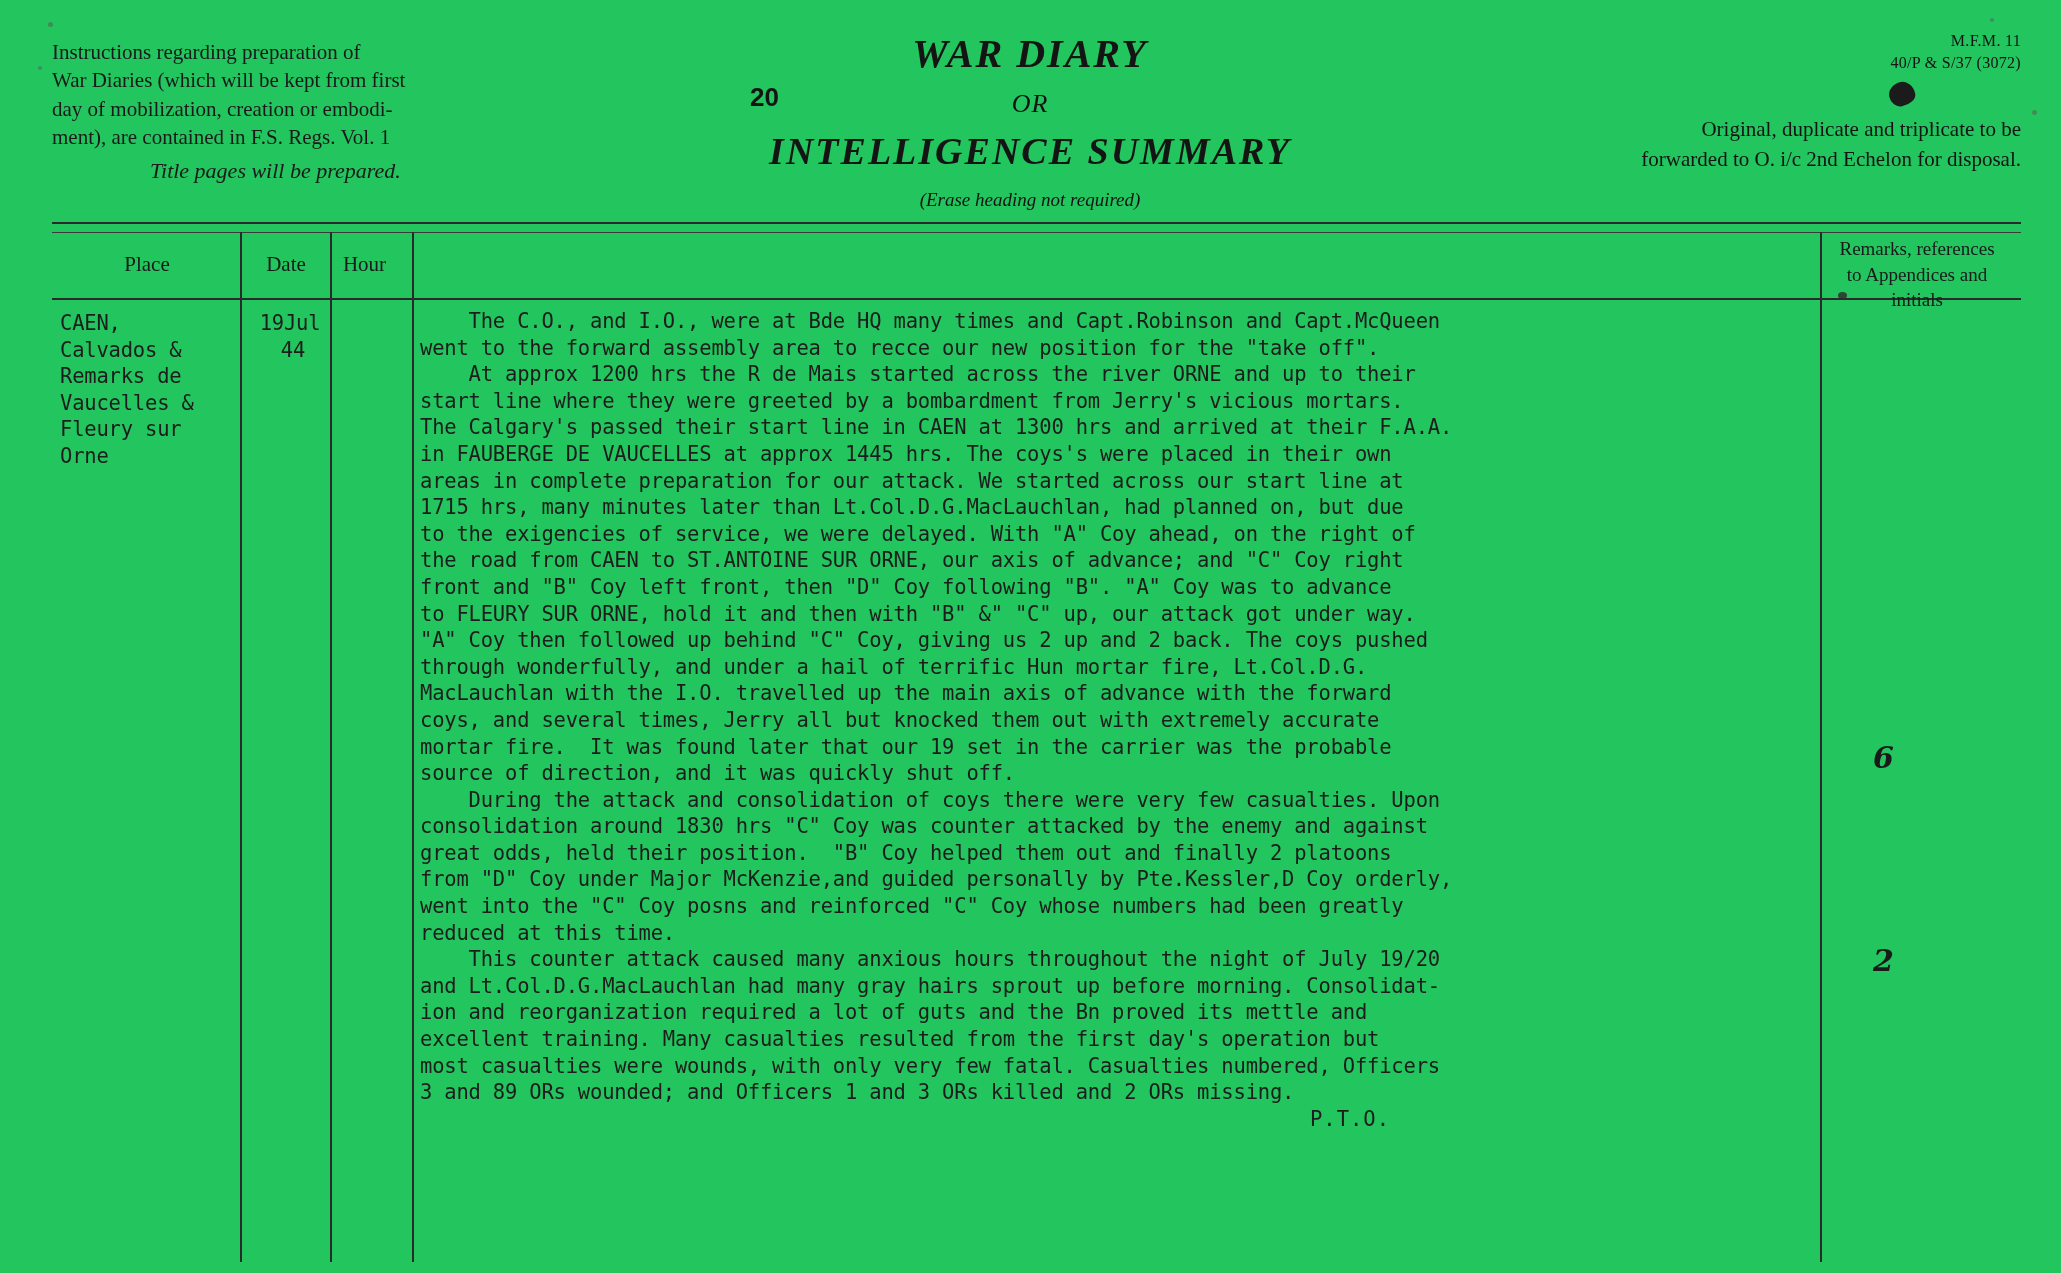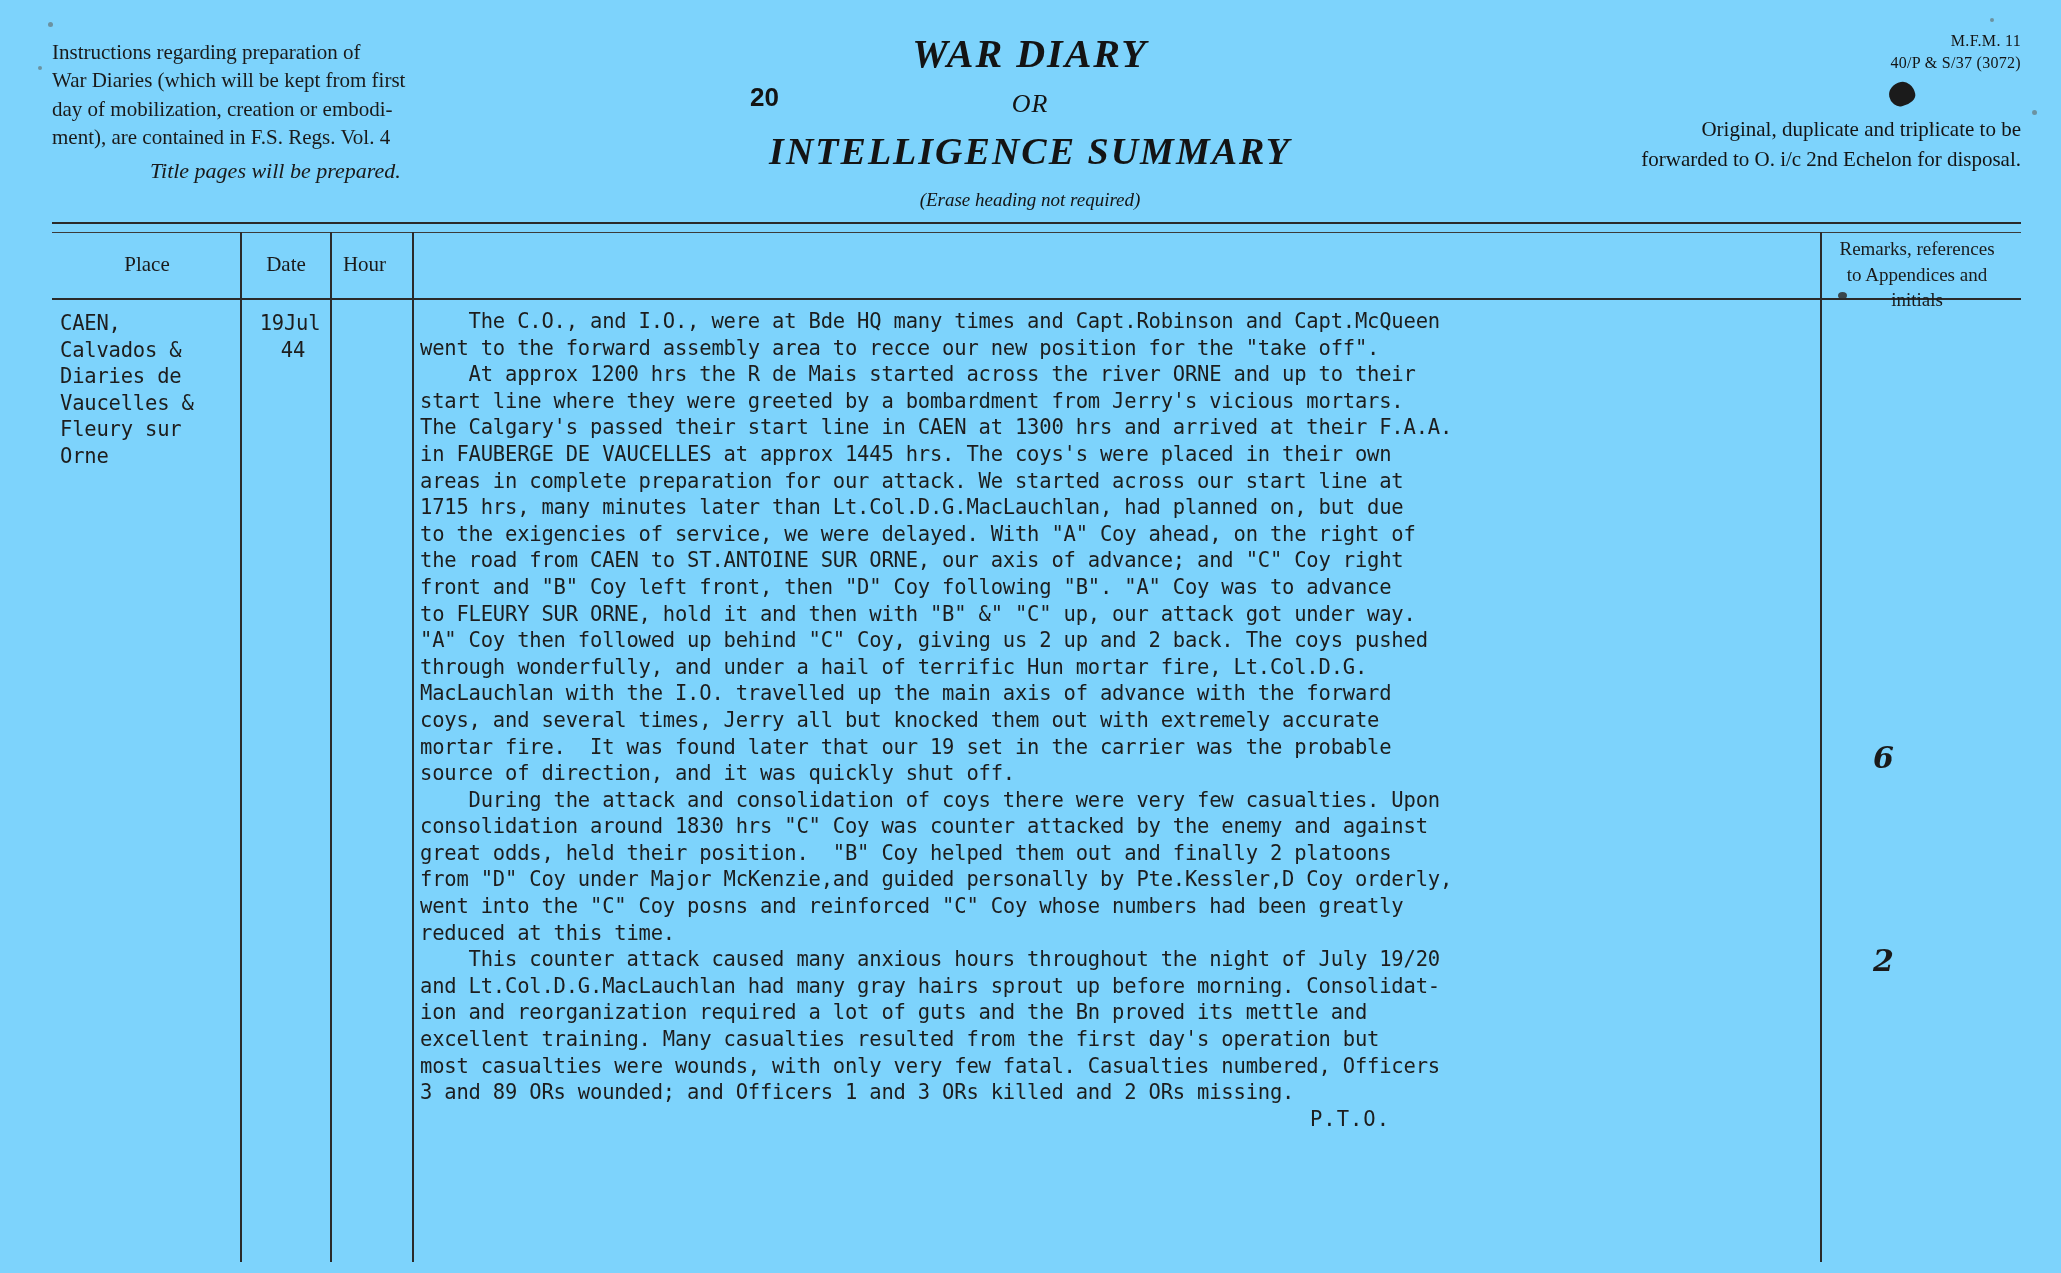--- a/index.html
+++ b/index.html
@@ -11,21 +11,21 @@
     width: 2061px;
     height: 1273px;
     overflow: hidden;
     font-family: "Liberation Serif", serif;
     color: #141414;
   }
   .page {
     position: relative;
     width: 2061px;
     height: 1273px;
-    background: #7dd3fc;
+    background: #22c55e;
     box-sizing: border-box;
   }
   
   .header {
     position: relative;
     height: 215px;
   }
   .instructions {
     position: absolute;
     left: 52px;
@@ -216,21 +216,21 @@
   <div class="speck" style="left:1990px;top:18px;  width:4px;  height:4px;"></div>
   <div class="speck" style="left:2032px;top:110px; width:5px;  height:5px;"></div>
   <div class="speck" style="left:1930px;top:124px; width:4px;  height:4px;"></div>
 
   <div class="header">
 
     <div class="instructions">
       <div class="line">Instructions  regarding  preparation  of</div>
       <div class="line">War Diaries (which will be kept from first</div>
       <div class="line">day  of  mobilization,  creation  or  embodi-</div>
-      <div class="line">ment), are contained in F.S. Regs. Vol. 4</div>
+      <div class="line">ment), are contained in F.S. Regs. Vol. 1</div>
     </div>
 
     <div class="titlepages">Title pages will be prepared.</div>
 
     <div class="pagenum">20</div>
 
     <div class="center-title">
       <div class="t1">WAR DIARY</div>
       <div class="t2">OR</div>
       <div class="t3">INTELLIGENCE SUMMARY</div>
@@ -265,21 +265,21 @@
     <div>to  Appendices  and</div>
     <div>initials</div>
   </div>
   <div class="speck" style="left:1838px; top:292px; width:9px; height:7px; background:#2e2e2e; opacity:.85;"></div>
 
   <div class="body-area">
 
     <div class="place-cell mono">
       <div>CAEN,</div>
       <div>Calvados &amp;</div>
-      <div>Diaries de</div>
+      <div>Remarks de</div>
       <div>Vaucelles &amp;</div>
       <div>Fleury sur</div>
       <div>Orne</div>
     </div>
 
     <div class="date-cell mono">
       <div>19Jul</div>
       <div class="d2">44</div>
     </div>
 

